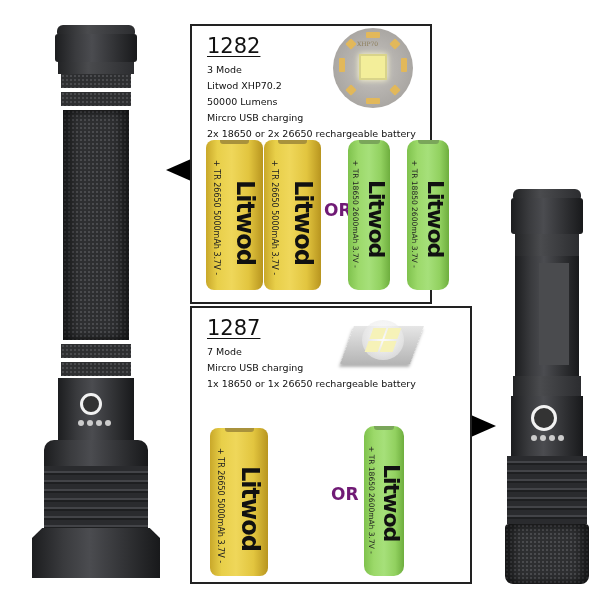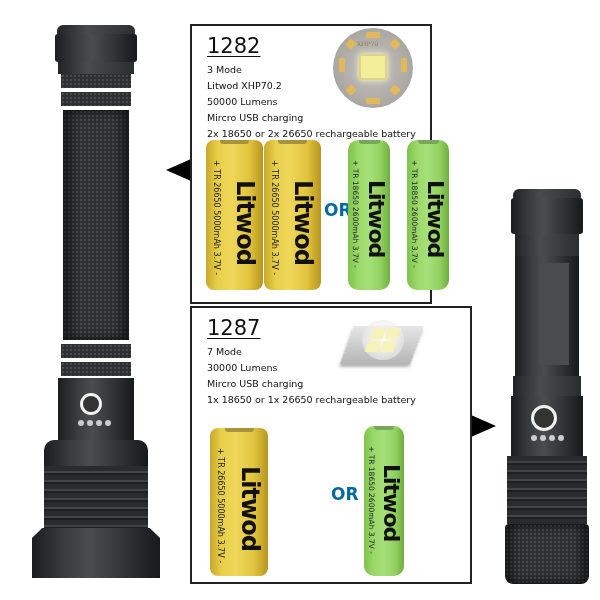--- a/index.html
+++ b/index.html
@@ -2,21 +2,21 @@
 <html><head>
 <meta charset="utf-8">
 <style>
   html,body{margin:0;padding:0;background:#fff;}
   body{width:600px;height:600px;position:relative;overflow:hidden;font-family:"DejaVu Sans",sans-serif;}
   .abs{position:absolute;}
   .box{position:absolute;border:2px solid #222;background:#fff;box-sizing:border-box;}
   .model{position:absolute;font-size:21px;color:#111;text-decoration:underline;text-underline-offset:3px;text-decoration-thickness:1px;font-family:"DejaVu Sans",sans-serif;}
   .spec{position:absolute;font-size:9.5px;color:#111;line-height:16px;font-family:"DejaVu Sans",sans-serif;}
   .spec div{white-space:nowrap;}
-  .or{position:absolute;font-size:17px;font-weight:bold;color:#0369a1;font-family:"DejaVu Sans",sans-serif;}
+  .or{position:absolute;font-size:17px;font-weight:bold;color:#701a75;font-family:"DejaVu Sans",sans-serif;}
   .arrow-left{position:absolute;width:0;height:0;border-top:11px solid transparent;border-bottom:11px solid transparent;border-right:25px solid #000;}
   .arrow-right{position:absolute;width:0;height:0;border-top:11px solid transparent;border-bottom:11px solid transparent;border-left:25px solid #000;}
 
   
   .batt{position:absolute;border-radius:8px;overflow:hidden;}
   .batt .cap{position:absolute;top:0;left:25%;width:50%;height:4px;border-radius:0 0 3px 3px;}
   .batt .brand{position:absolute;writing-mode:vertical-rl;font-weight:bold;color:#111;font-family:"DejaVu Sans",sans-serif;letter-spacing:-1px;}
   .batt .label{position:absolute;writing-mode:vertical-rl;color:#222;font-family:"DejaVu Sans",sans-serif;white-space:nowrap;}
   .yellow{background:linear-gradient(90deg,#c9a82a 0%,#e8cf49 20%,#efd75a 45%,#e2c53f 75%,#b8951f 100%);}
   .yellow .cap{background:#a9923c;}
@@ -125,21 +125,20 @@
     <div class="cap"></div>
     <div class="label" style="left:3px;top:20px;font-size:7.5px;">+ TR 18850 2600mAh 3.7V -</div>
     <div class="brand" style="left:16px;top:40px;font-size:22px;">Litwod</div>
   </div>
 </div>
 
 <div class="box" style="left:190px;top:306px;width:282px;height:278px;">
   <div class="model" style="left:15px;top:8px;">1287</div>
   <div class="spec" style="left:15px;top:36px;">
     <div>7 Mode</div>
-    <div>30000 Lumens</div>
     <div>Mircro USB charging</div>
     <div>1x 18650 or 1x 26650 rechargeable battery</div>
   </div>
 
   <div class="abs" style="left:145px;top:10px;width:90px;height:55px;">
     <div class="abs" style="left:10px;top:8px;width:70px;height:38px;background:linear-gradient(180deg,#e6e6e6,#b5b5b5);transform:skewX(-20deg);box-shadow:0 3px 3px rgba(0,0,0,.3);"></div>
     <div class="abs" style="left:25px;top:2px;width:42px;height:40px;border-radius:50%;background:radial-gradient(circle,rgba(255,255,255,.9),rgba(220,220,220,.5));"></div>
     <div class="abs" style="left:32px;top:10px;width:28px;height:24px;display:grid;grid-template-columns:1fr 1fr;gap:2px;transform:skewX(-20deg);">
       <span style="background:#f6f2b8;"></span>
         <span style="background:#f6f2b8;"></span>

